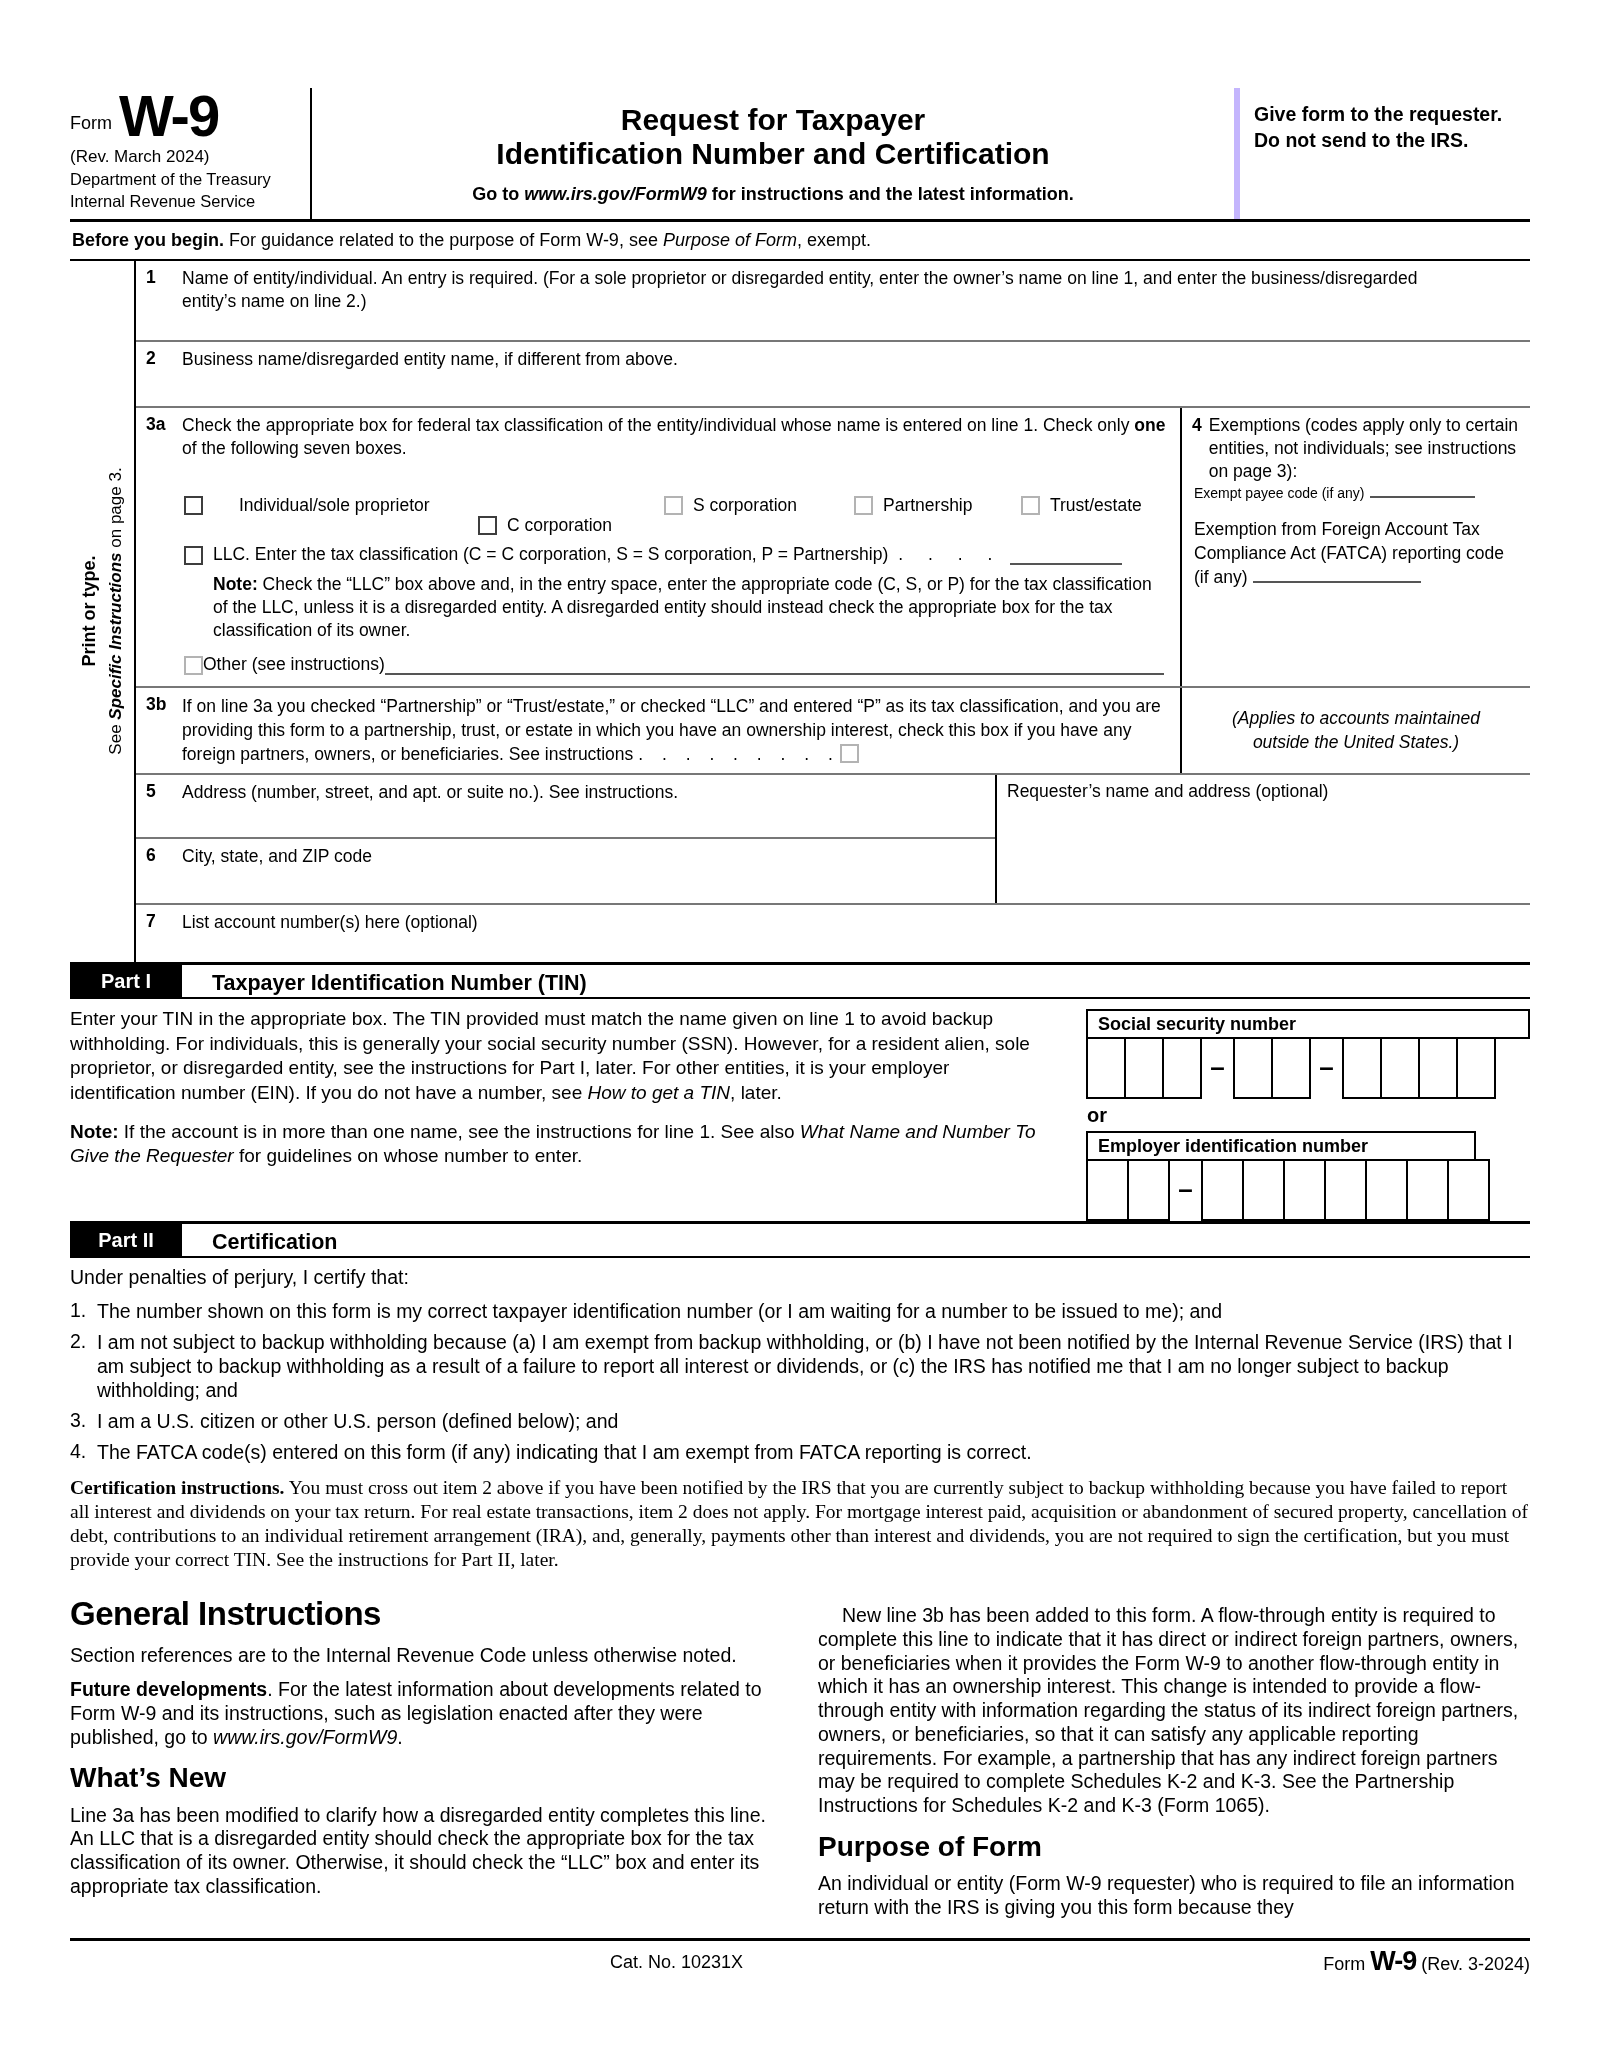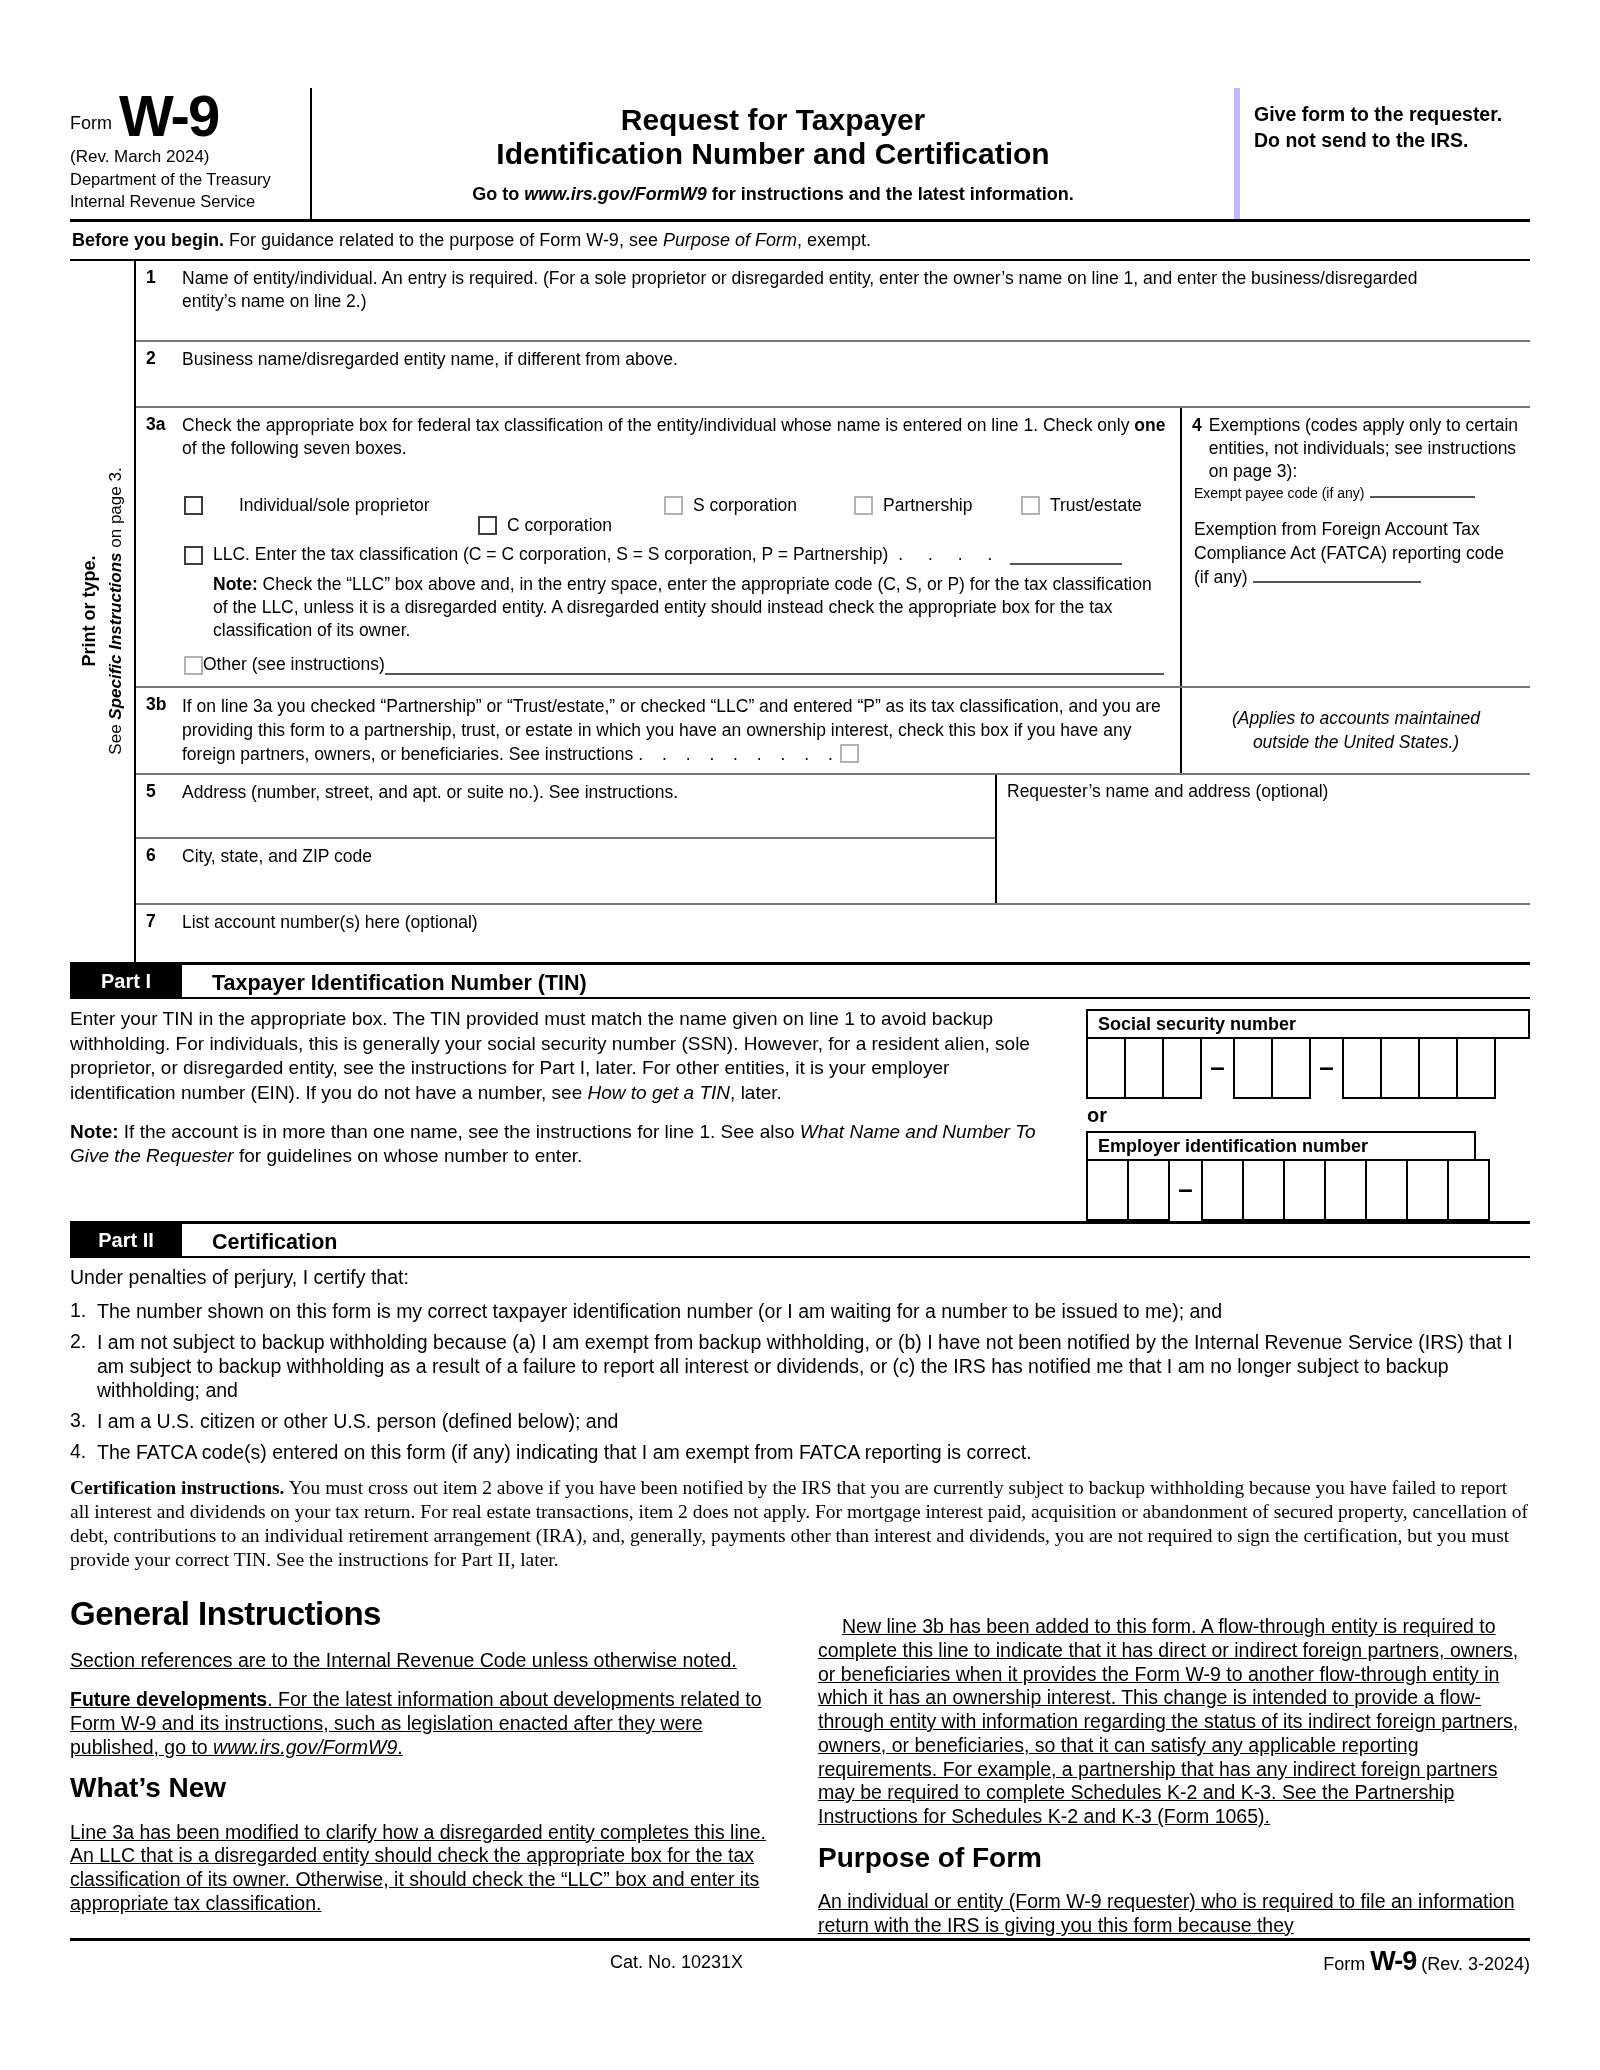--- a/index.html
+++ b/index.html
@@ -106,21 +106,21 @@
   .signhere { width:112px; font-weight:bold; font-size:27px; line-height:1.12; padding:7px 0 6px 2px; flex:none; }
   .sigcell { flex:1; border-left:2.5px solid #000; padding:8px 14px; font-weight:bold; font-size:17px; line-height:1.35; display:flex; flex-direction:column; justify-content:center; }
   .datecell { width:466px; font-weight:bold; font-size:18px; display:flex; align-items:flex-end; padding:8px 0 10px; position:relative; flex:none; }
   .datecell::before { content:""; position:absolute; left:0; top:0; width:2.5px; height:11px; background:#000; }
 
   
   .gi { position:absolute; left:70px; right:70px; top:1592px; height:344px; overflow:hidden; display:flex; gap:36px; }
   .gcol { flex:1; font-size:19.5px; line-height:1.22; }
   .gcol h1 { font-size:33px; margin:2px 0 10px; letter-spacing:-0.5px; }
   .gcol h2 { font-size:28px; margin:12px 0 8px; }
-  .gcol p { margin:15px 0 10px;text-decoration:underline; }
+  .gcol p { margin:4px 0 10px; }
   .rcol { padding-top:8px; }
   .indent { text-indent:24px; }
 
   
   .footer { position:absolute; left:70px; right:70px; top:1938px; border-top:3px solid #000; height:60px; }
   .cat { position:absolute; left:540px; top:11px; font-size:18px; }
   .formrev { position:absolute; right:0; top:5px; font-size:18px; }
   .w9small { font-size:27px; font-weight:bold; letter-spacing:-1px; }
 </style>
 </head>

